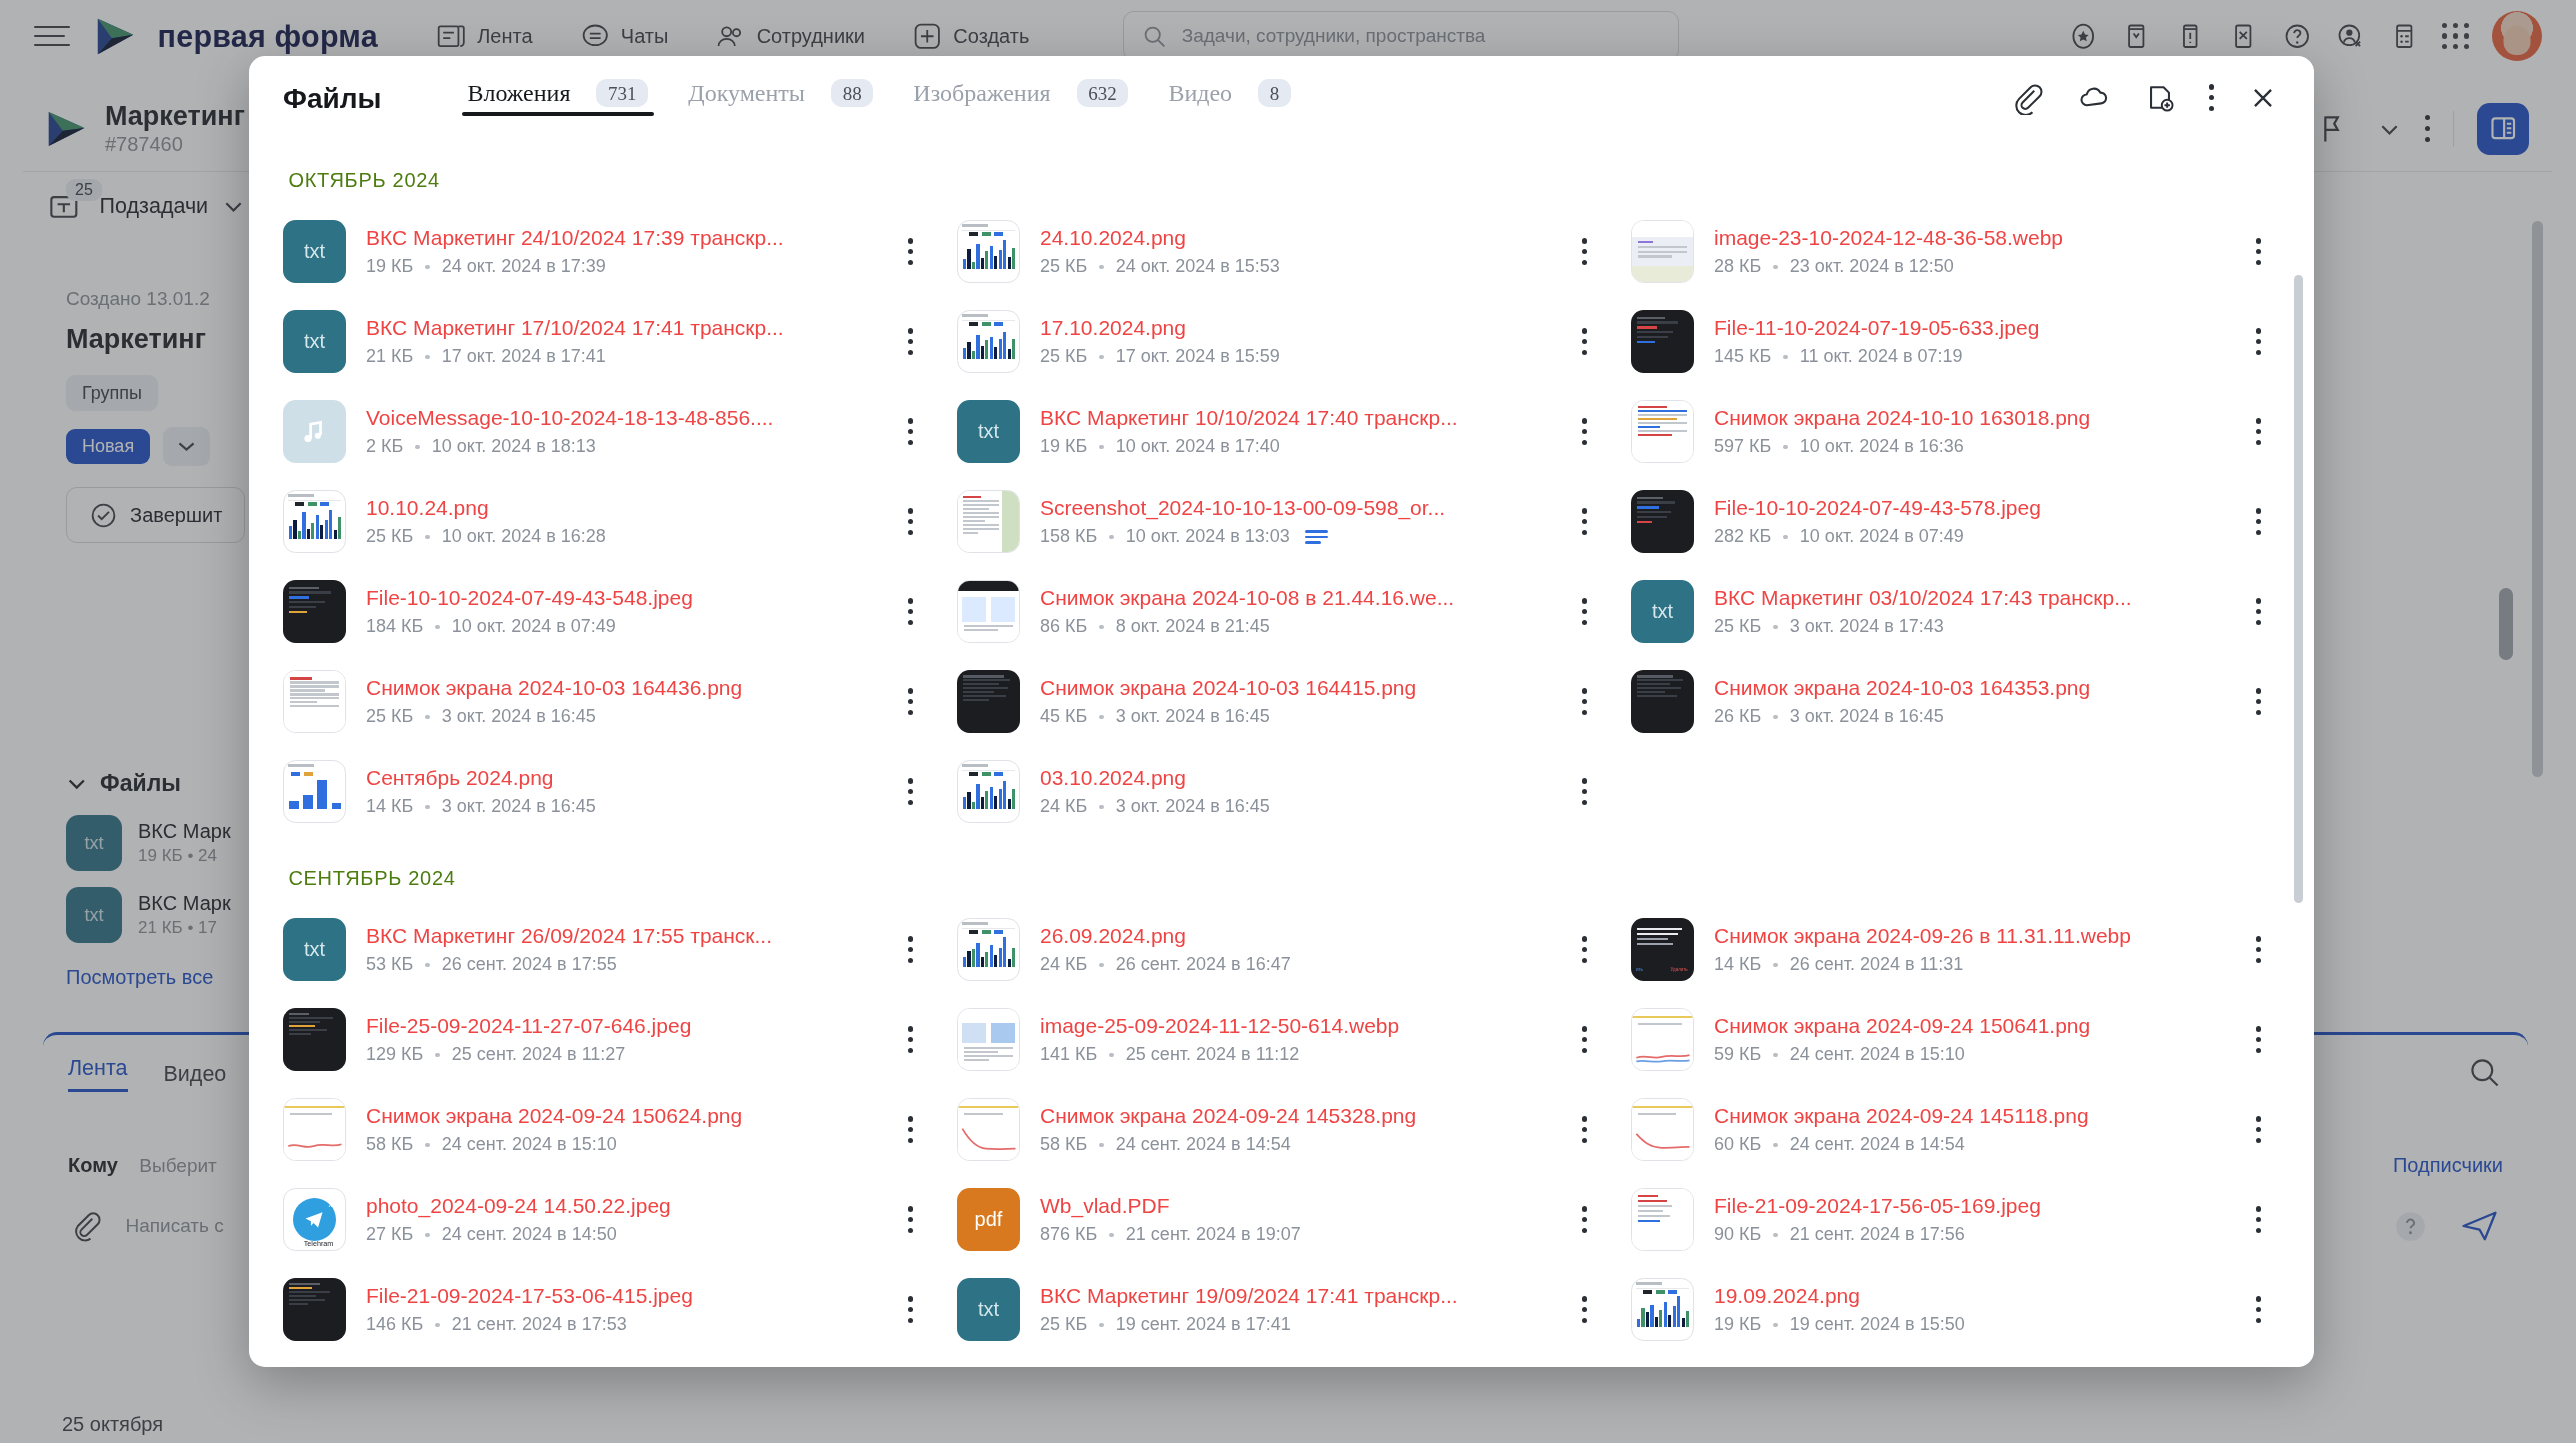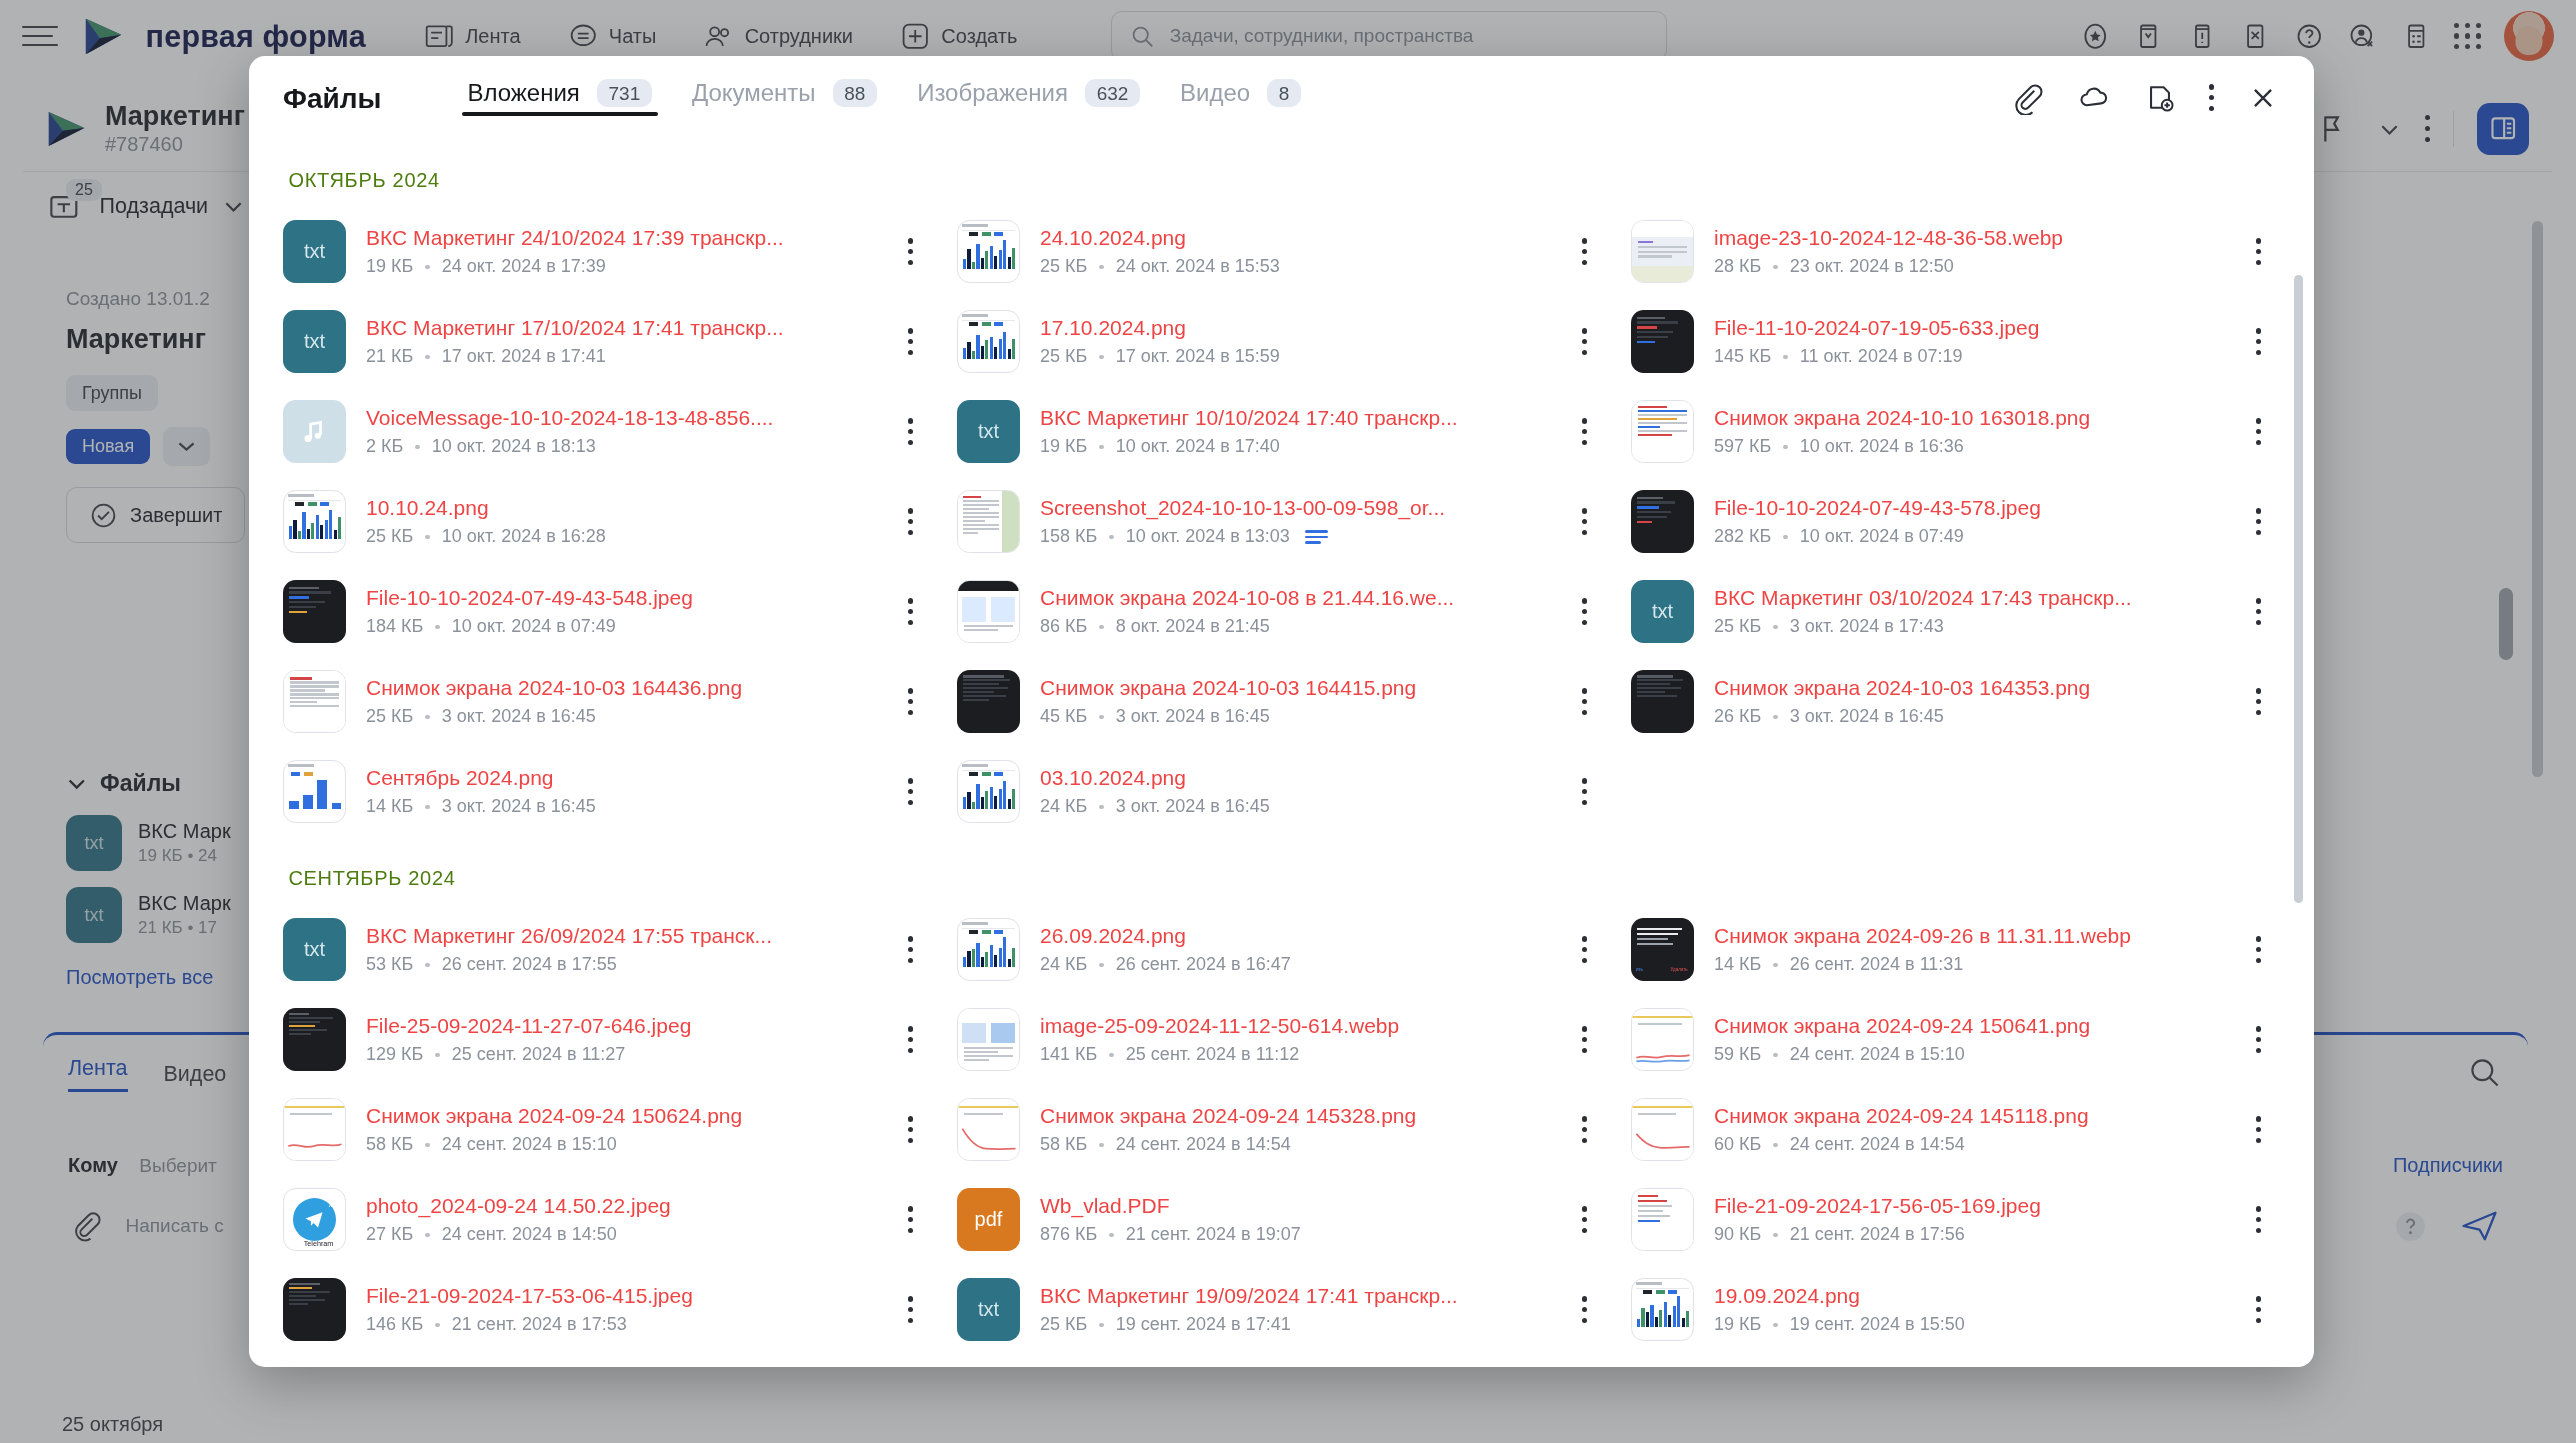--- a/index.html
+++ b/index.html
@@ -19,21 +19,21 @@
     position: absolute; inset: 0;
     background: rgba(60,62,66,0.40);
     z-index: 50;
   }
 
   
   .navbar {
     position: absolute; top: 0; left: 0; right: 0; height: 72px;
     background: #ffffff;
     display: flex; align-items: center; gap: 8px;
-    padding: 0 22px;
+    padding: 0 34px;
   }
   .burger { width: 36px; height: 27px; display:flex; flex-direction:column; justify-content:center; gap:6.3px; margin-right:16px;}
   .burger span { display:block; height:2.7px; background:#3d4149; border-radius:1.8px;}
   .burger span:nth-child(2){ width: 85%; }
   .logo-mark { width: 43px; height: 39px; margin-right: 12.6px; }
   .brand {
     font-size: 30.5px; font-weight: 700; color: #151a4e; letter-spacing: 0.2px;
     margin-right: 50px; white-space: nowrap;
   }
   .nav-item { display:flex; align-items:center; gap: 10.8px; margin-right: 39px; }
@@ -129,22 +129,22 @@
     box-shadow: 0 16px 54px rgba(0,0,0,.28);
     display: flex; flex-direction: column; overflow: hidden;
   }
   .modal-head {
     height: 83px; flex: none; display:flex; align-items:flex-start; padding: 23px 34px 0 34px;
     gap: 0;
   }
   .modal-title { font-size: 28px; font-weight: 700; color:#16181c; margin-right: 66px; line-height: 39px;}
   .tabs { display:flex; align-items:center; gap: 0; }
   .tab {
-    display:flex; align-items:flex-start; gap: 17px;
-    padding: 0 20px 14.4px 20px; position:relative; cursor:pointer;
+    display:flex; align-items:flex-end; gap: 26px;
+    padding: 0 20px 14.4px 20px; position:relative; cursor:pointer;font-family:Liberation Serif, serif;
   }
   .tab .tlabel { font-size: 24px; color:#9aa1ab; white-space: nowrap; }
   .tab.active .tlabel { color:#16181c; }
   .tab .tcount {
     font-size: 19px; color:#4a5059; background:#e5eaf2; border-radius: 10.8px;
     padding: 4.5px 11.7px; line-height: 1;
   }
   .tab.active::after {
     content:""; position:absolute; left: 14.4px; right: 14.4px; bottom: 5.4px;
     height: 4.5px; background:#16181c; border-radius: 2.7px;

